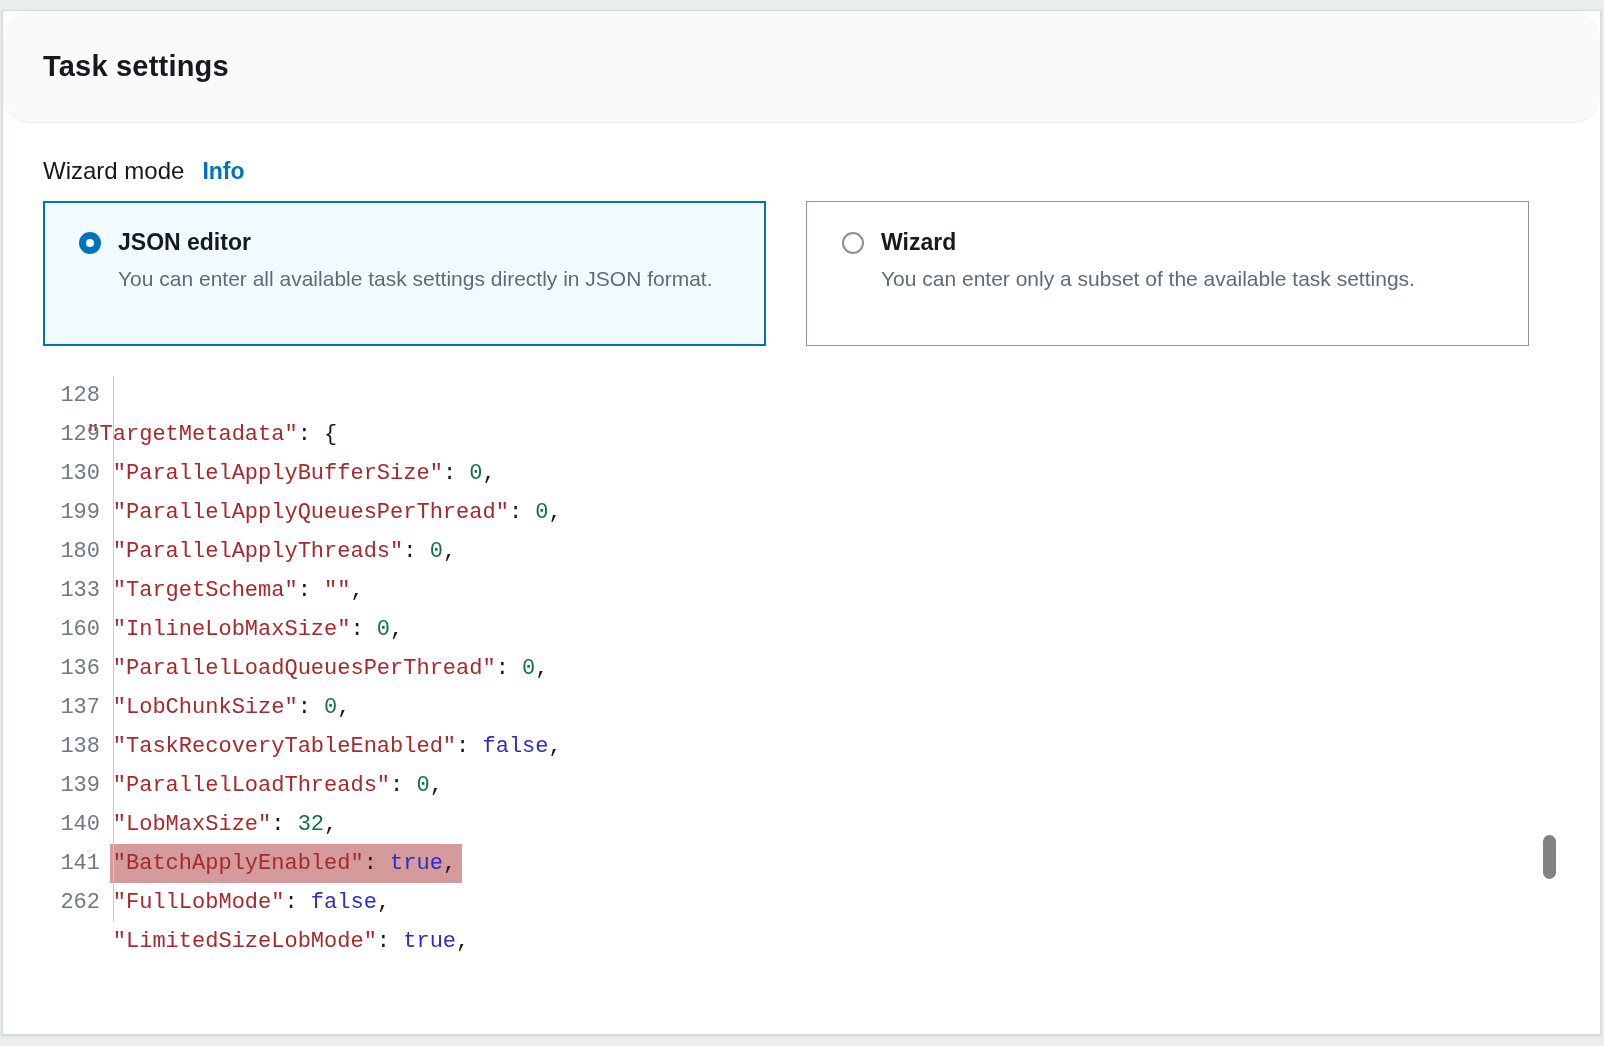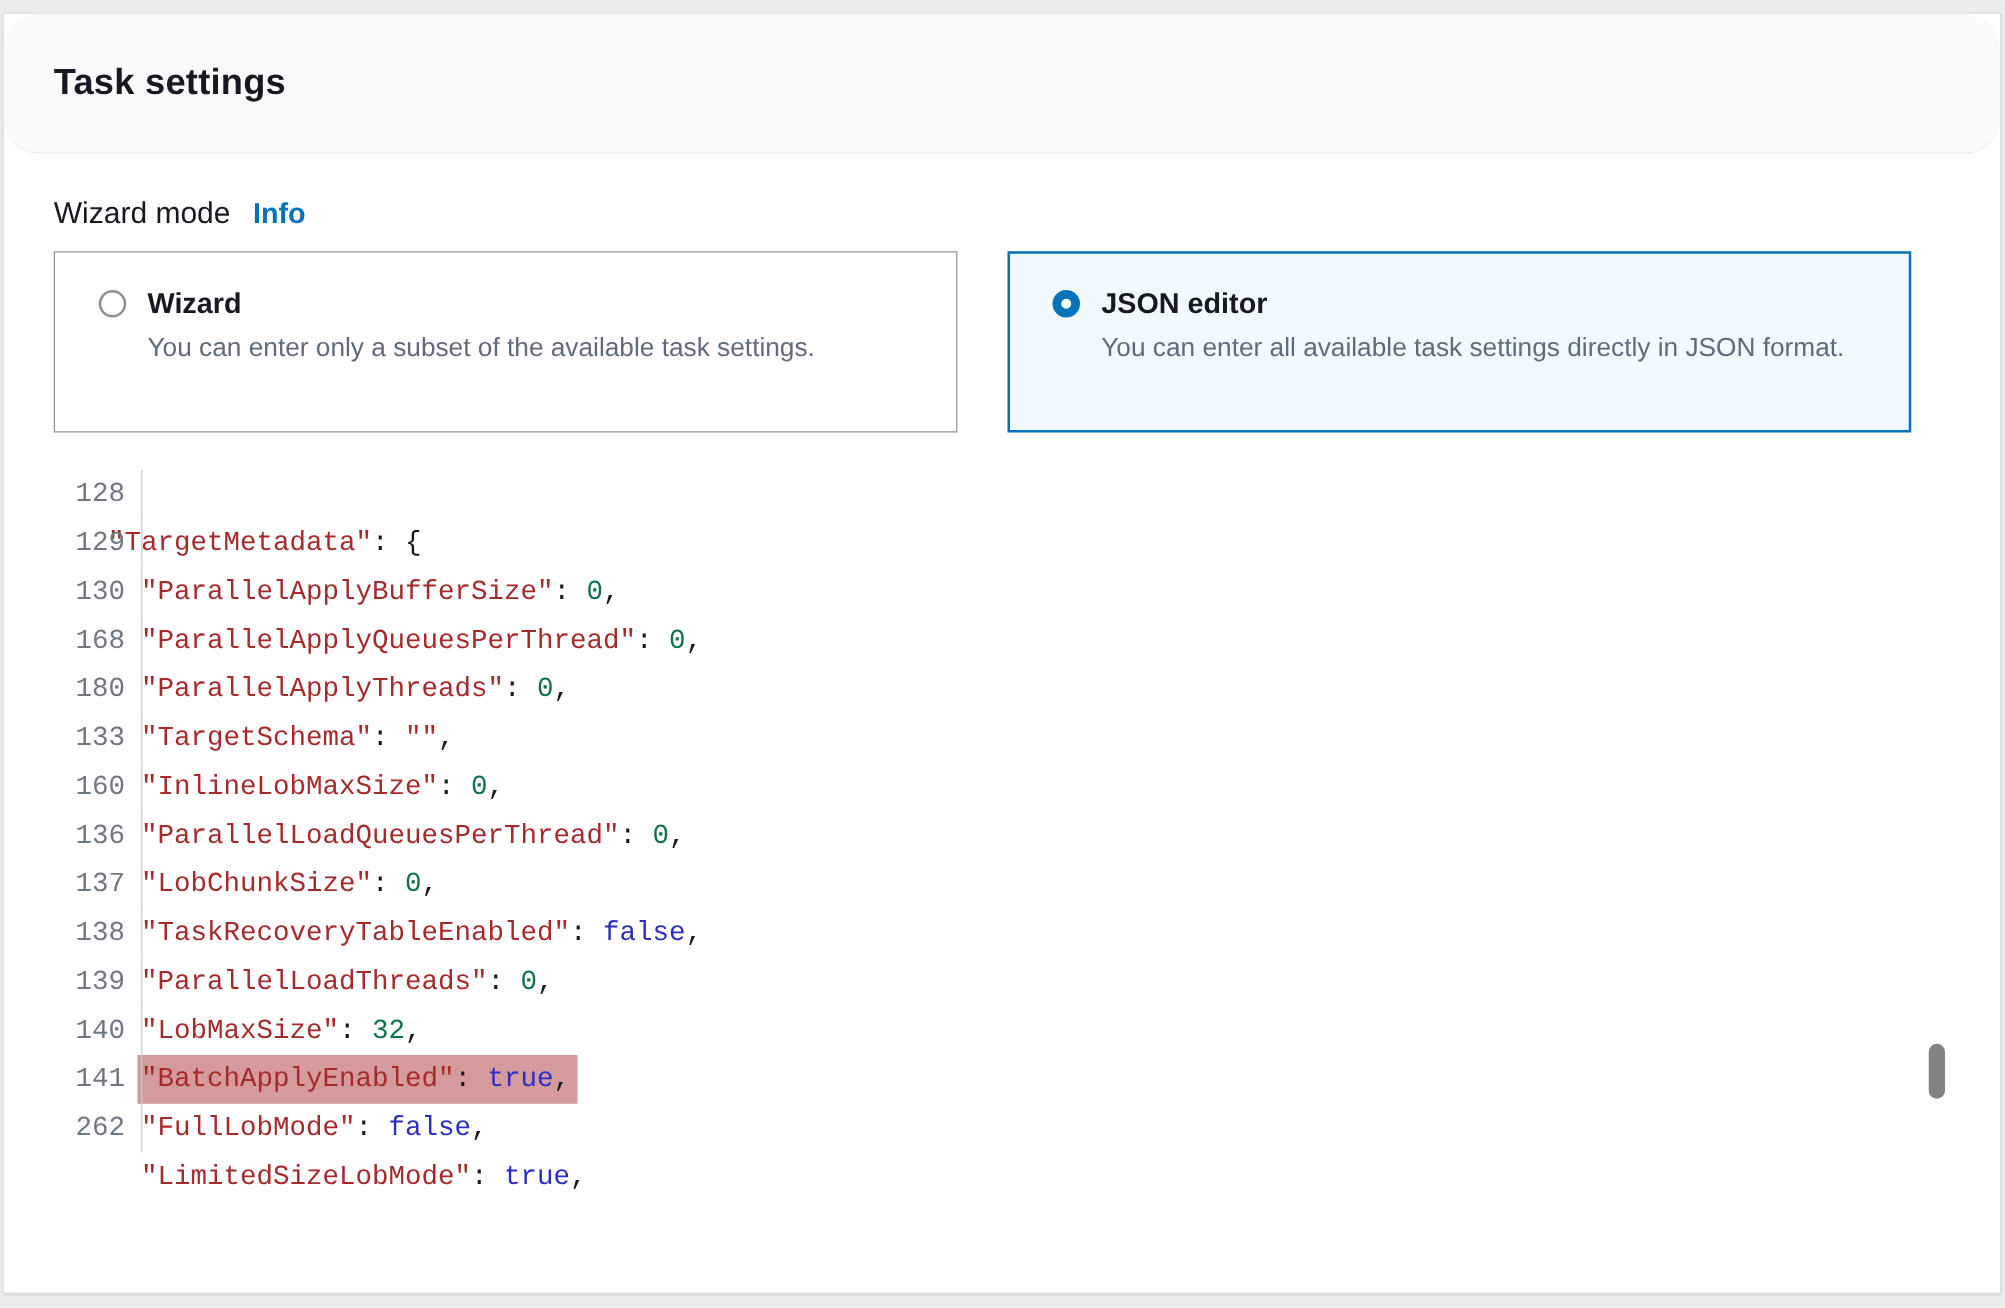--- a/index.html
+++ b/index.html
@@ -95,54 +95,54 @@
 
   <div class="panel-body">
 
     <div class="editing-row">
       <span class="editing-label">Wizard mode</span>
       <span class="info-link">Info</span>
     </div>
 
     <div class="cards">
 
+      <div class="card selected">
+        <div class="card-top">
+          <span class="radio checked"></span>
+          <span class="card-title">JSON editor</span>
+        </div>
+        <div class="card-desc">You can enter all available task settings directly in JSON format.</div>
+      </div>
+
       <div class="card">
         <div class="card-top">
           <span class="radio"></span>
           <span class="card-title">Wizard</span>
         </div>
         <div class="card-desc">You can enter only a subset of the available task settings.</div>
-      </div>
-
-      <div class="card selected">
-        <div class="card-top">
-          <span class="radio checked"></span>
-          <span class="card-title">JSON editor</span>
-        </div>
-        <div class="card-desc">You can enter all available task settings directly in JSON format.</div>
       </div>
 
     </div>
 
     <div class="code-editor">
       <div>
           <div class="code-line">
             <span class="ln">128</span>
             <span class="code">  <span class="linebody"><span class="tk-str">"TargetMetadata"</span><span class="tk-pun">: {</span></span></span>
           </div>
           <div class="code-line">
             <span class="ln">129</span>
             <span class="code">    <span class="linebody"><span class="tk-str">"ParallelApplyBufferSize"</span><span class="tk-pun">: </span><span class="tk-num">0</span><span class="tk-pun">,</span></span></span>
           </div>
           <div class="code-line">
             <span class="ln">130</span>
             <span class="code">    <span class="linebody"><span class="tk-str">"ParallelApplyQueuesPerThread"</span><span class="tk-pun">: </span><span class="tk-num">0</span><span class="tk-pun">,</span></span></span>
           </div>
           <div class="code-line">
-            <span class="ln">168</span>
+            <span class="ln">199</span>
             <span class="code">    <span class="linebody"><span class="tk-str">"ParallelApplyThreads"</span><span class="tk-pun">: </span><span class="tk-num">0</span><span class="tk-pun">,</span></span></span>
           </div>
           <div class="code-line">
             <span class="ln">180</span>
             <span class="code">    <span class="linebody"><span class="tk-str">"TargetSchema"</span><span class="tk-pun">: </span><span class="tk-str">""</span><span class="tk-pun">,</span></span></span>
           </div>
           <div class="code-line">
             <span class="ln">133</span>
             <span class="code">    <span class="linebody"><span class="tk-str">"InlineLobMaxSize"</span><span class="tk-pun">: </span><span class="tk-num">0</span><span class="tk-pun">,</span></span></span>
           </div>

